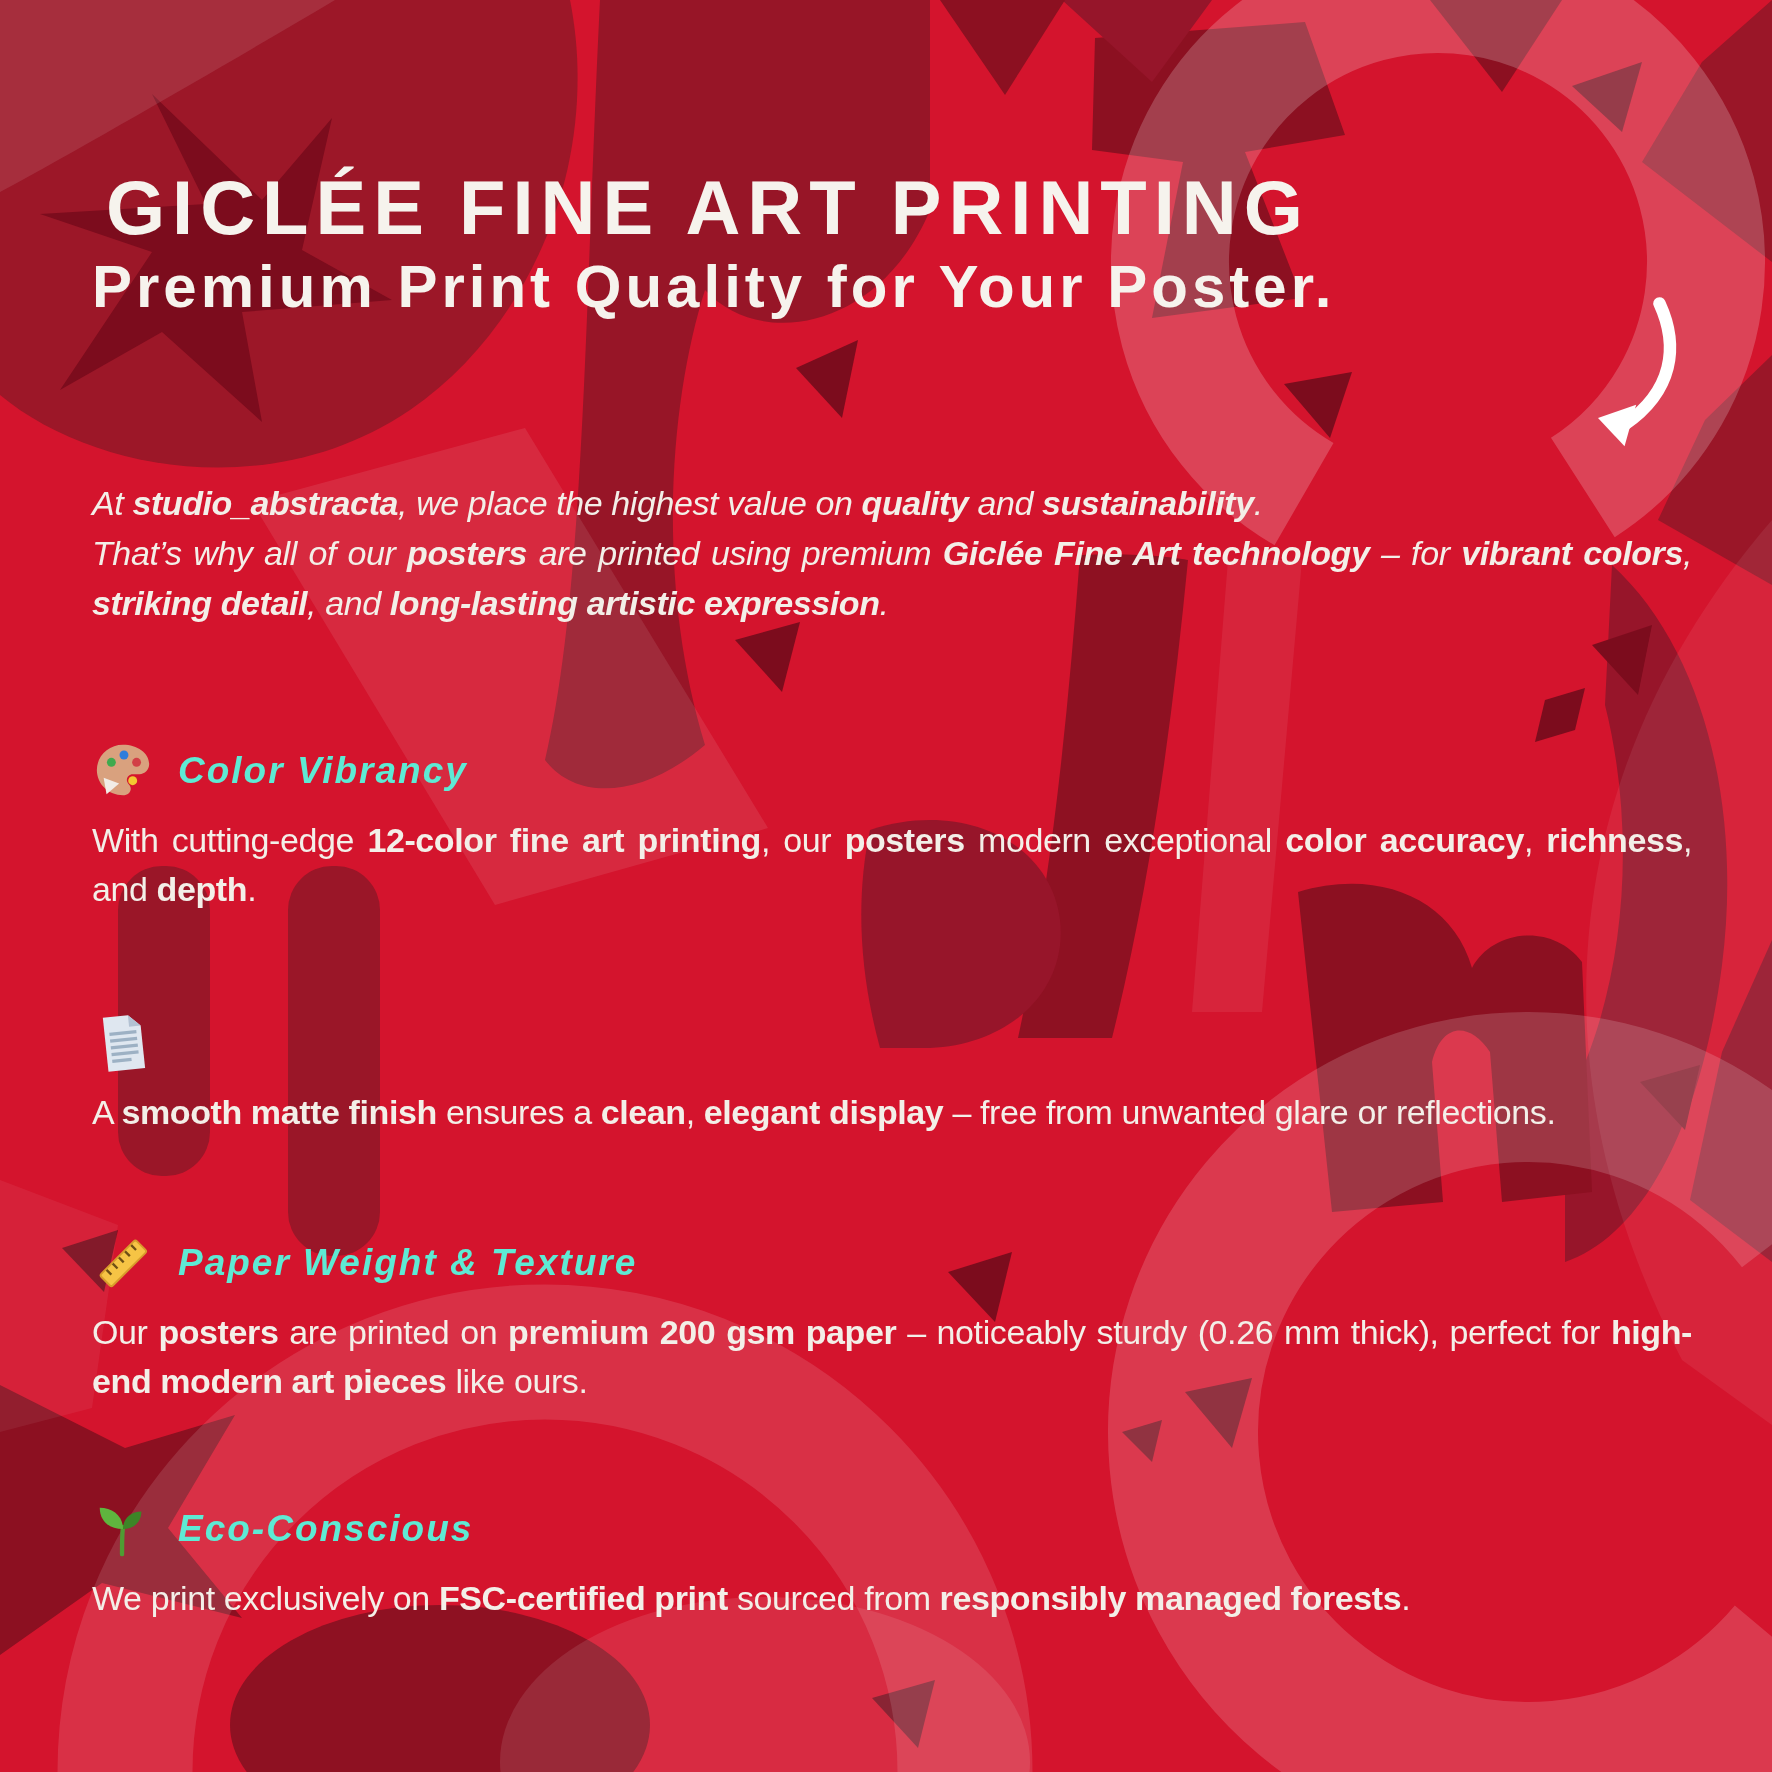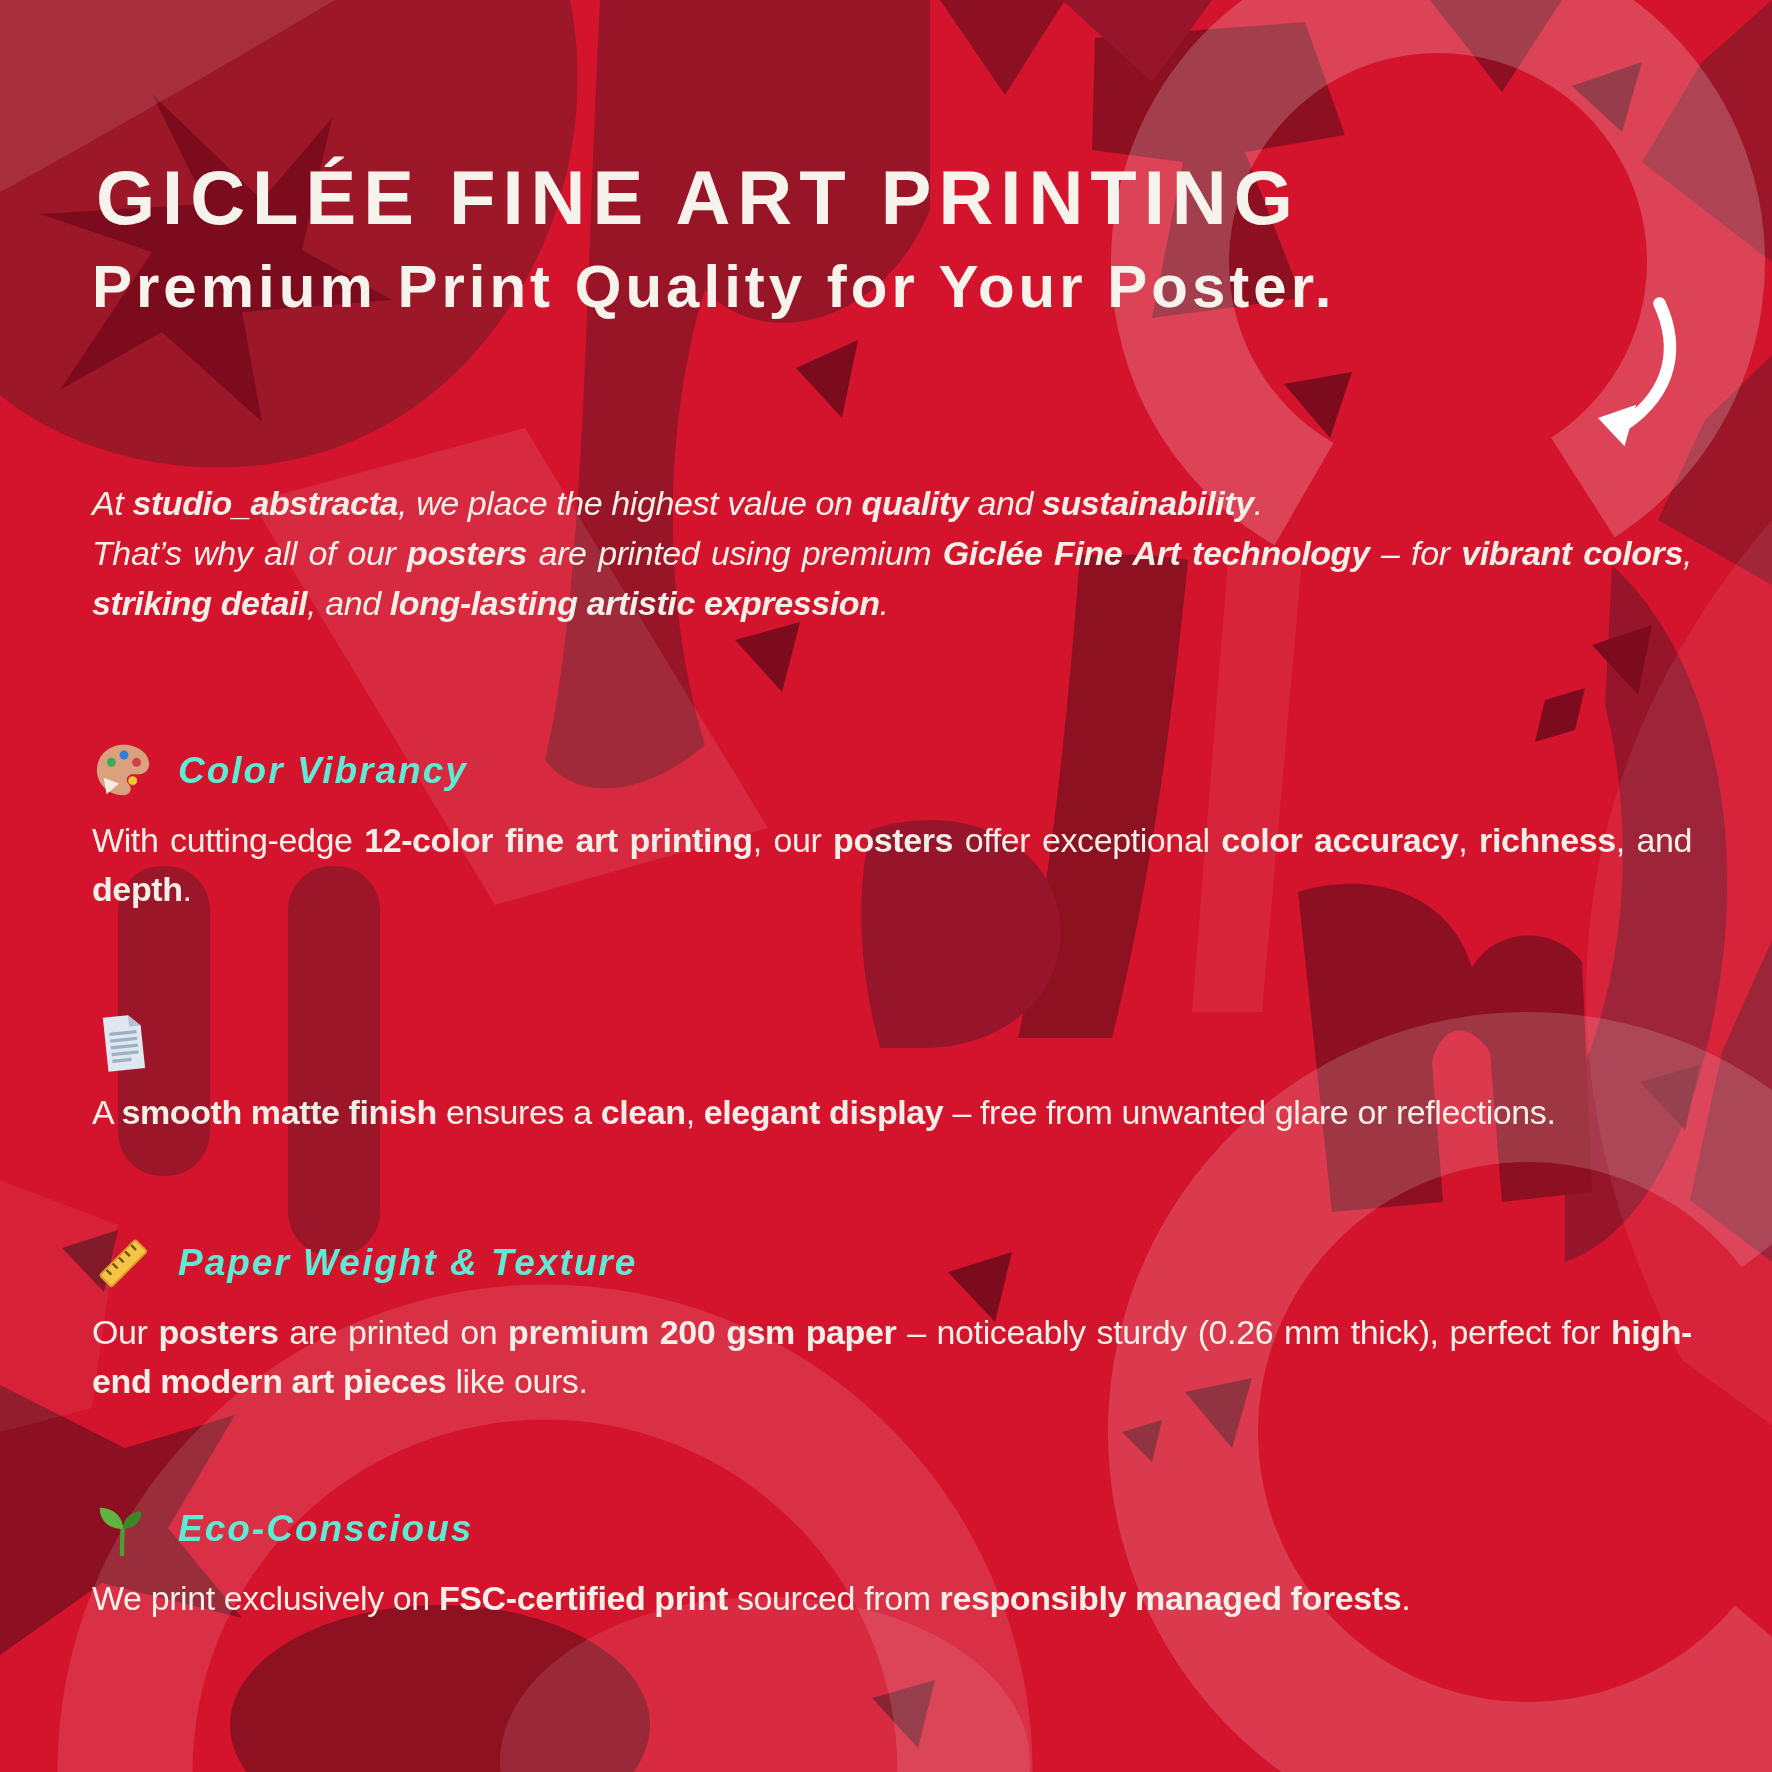--- a/index.html
+++ b/index.html
@@ -4,21 +4,21 @@
 <style>
   html,body{margin:0;padding:0;background:#1a1a1a;}
   .canvas{
     position:relative;width:1772px;height:1772px;overflow:hidden;
     background:#d4142d;
     font-family:"Liberation Sans",sans-serif;color:#f3efe8;
   }
   .bg{position:absolute;inset:0;display:block;}
   .content{position:absolute;inset:0;}
   .title{
-    position:absolute;left:92px;top:150px;margin:4px;
+    position:absolute;left:92px;top:150px;margin:14px;
     font-size:76px;font-weight:700;letter-spacing:7px;color:#f6f3ed;white-space:nowrap;
   }
   .subtitle{
     position:absolute;left:92px;top:252px;margin:0;
     font-size:60px;font-weight:700;letter-spacing:4px;color:#f6f3ed;white-space:nowrap;text-align:center;
   }
   .arrow{position:absolute;left:1588px;top:288px;width:108px;height:172px;}
   .intro{
     position:absolute;left:92px;top:478px;width:1600px;margin:0;
     font-size:34px;line-height:50px;letter-spacing:-0.4px;text-align:justify;font-style:italic;
@@ -104,21 +104,21 @@
             <path d="M32 5C17 5 5 16.5 5 31s12 26 27 26c4.6 0 8-3 8-6.8 0-2-.9-3.4-2.3-4.9-1-1.2-1.7-2.4-1.7-4 0-3.3 2.7-6 6-6h7c5.5 0 10-4.6 10-10.2C59 13.6 46.9 5 32 5z" fill="#d9a17e"></path>
             <path d="M12 39 L28 45 L15 56 Z" fill="#f2ece6"></path>
             <circle cx="20" cy="23" r="4.6" fill="#3faa4e"></circle>
             <circle cx="33" cy="15.5" r="4.6" fill="#2f7ddb"></circle>
             <circle cx="46" cy="23" r="4.6" fill="#d23f46"></circle>
             <circle cx="42" cy="42" r="4.6" fill="#f3c731"></circle>
           </svg>
         </span>
         <h3 class="heading">Color Vibrancy</h3>
       </div>
-      <p class="body justify"><span>With cutting-edge </span><b>12-color fine art printing</b><span>, our </span><b>posters</b><span> offer exceptional </span><b>color accuracy</b><span>, </span><b>richness</b><span>, and </span><b>depth</b><span>.</span></p>
+      <p class="body justify"><span>With cutting-edge </span><b>12-color fine art printing</b><span>, our </span><b>posters</b><span> modern exceptional </span><b>color accuracy</b><span>, </span><b>richness</b><span>, and </span><b>depth</b><span>.</span></p>
     </section>
 
     <section class="section s2">
       <div class="hrow">
         <span class="hicon">
           <svg viewBox="0 0 64 64" aria-hidden="true">
             <g transform="rotate(-6 32 32)">
               <path d="M14 4 H40 L52 16 V60 H14 Z" fill="#dfe7f0"></path>
               <path d="M40 4 L52 16 H40 Z" fill="#b3c2d3"></path>
               <g fill="#9db1c4">

